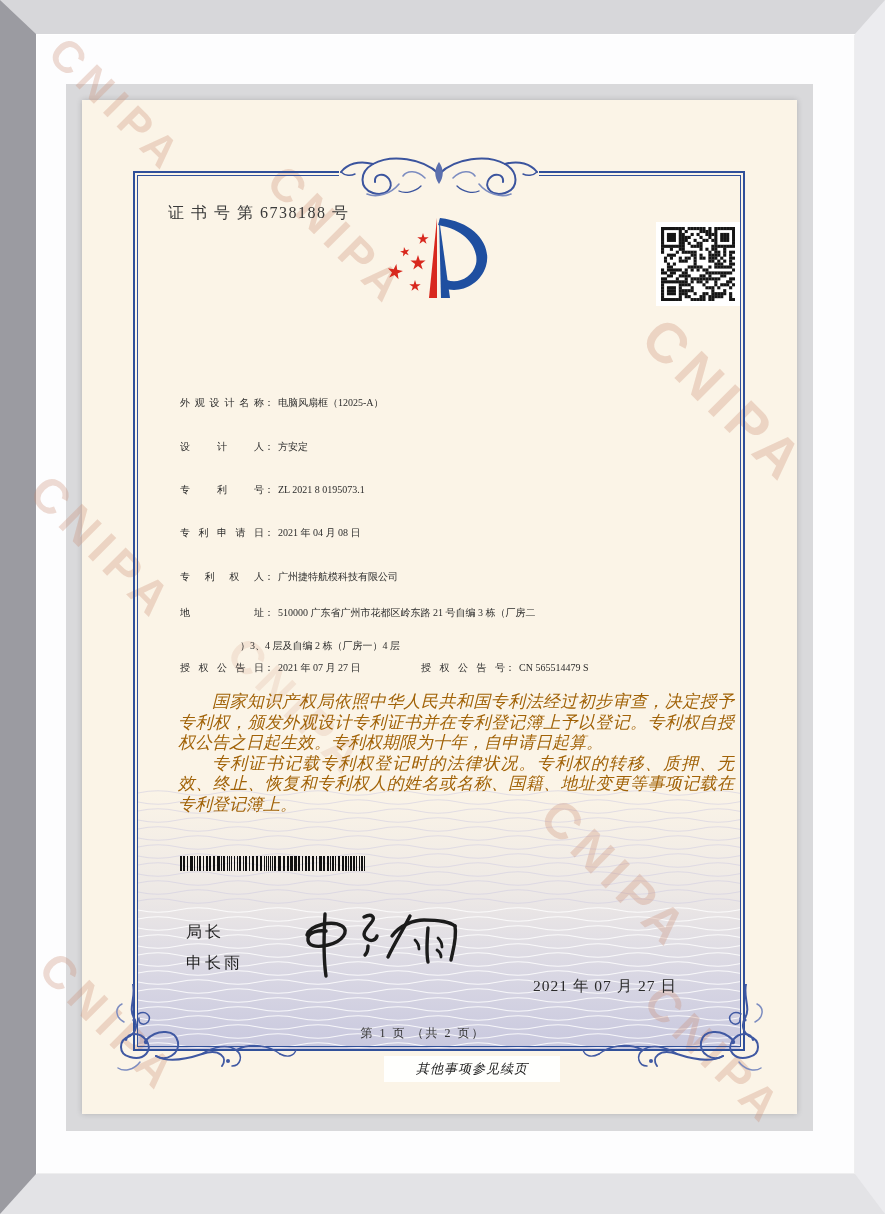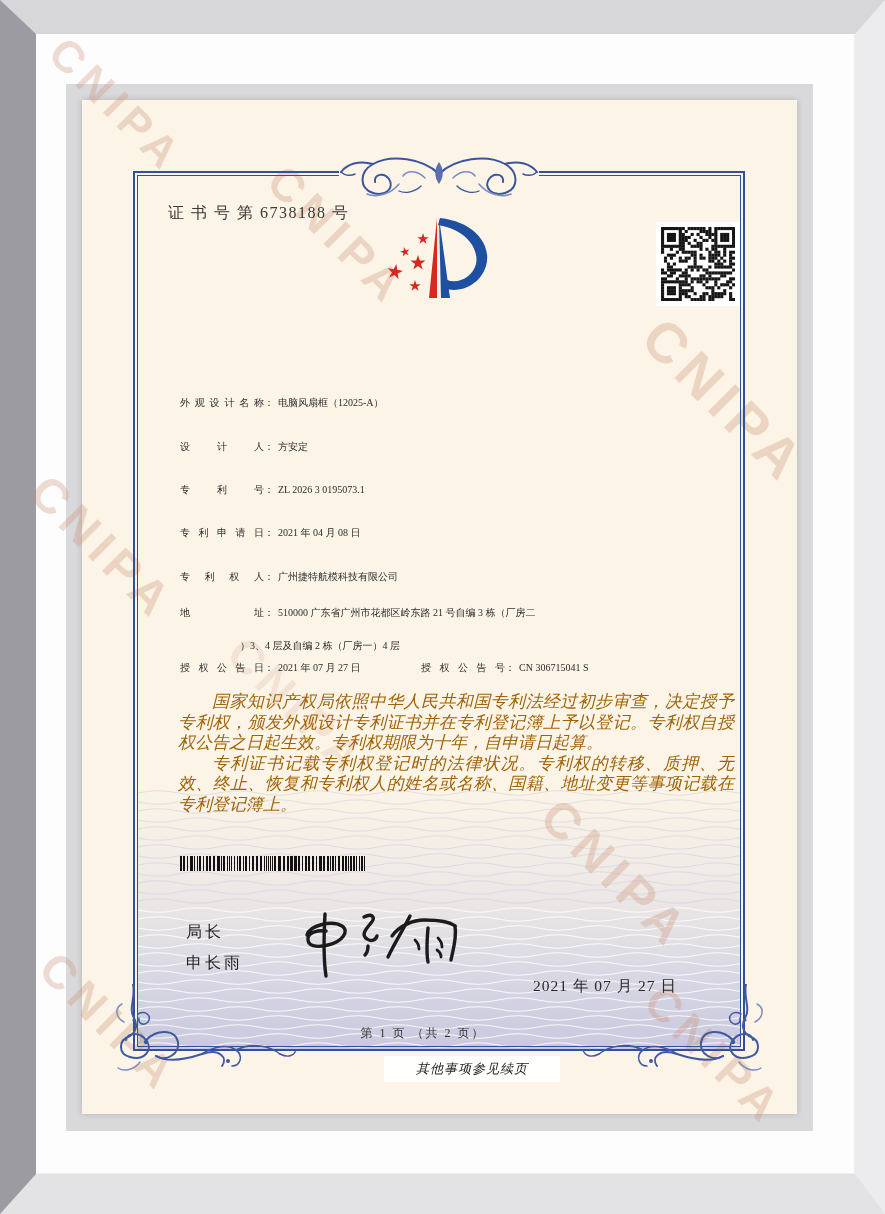--- a/index.html
+++ b/index.html
@@ -519,35 +519,35 @@
           </div>
 
 
           <div class="frow" style="top:296px">
             <span class="flabel">外观设计名称</span><span class="fcolon">：</span><span class="fval">电脑风扇框（12025-A）</span>
           </div>
           <div class="frow" style="top:340px">
             <span class="flabel">设计人</span><span class="fcolon">：</span><span class="fval">方安定</span>
           </div>
           <div class="frow" style="top:383px">
-            <span class="flabel">专利号</span><span class="fcolon">：</span><span class="fval">ZL 2026 3 0195073.1</span>
+            <span class="flabel">专利号</span><span class="fcolon">：</span><span class="fval">ZL 2021 8 0195073.1</span>
           </div>
           <div class="frow" style="top:426px">
             <span class="flabel">专利申请日</span><span class="fcolon">：</span><span class="fval">2021 年 04 月 08 日</span>
           </div>
           <div class="frow" style="top:470px">
             <span class="flabel">专利权人</span><span class="fcolon">：</span><span class="fval">广州捷特航模科技有限公司</span>
           </div>
           <div class="frow" style="top:506px">
             <span class="flabel">地址</span><span class="fcolon">：</span><span class="fval">510000 广东省广州市花都区岭东路 21 号自编 3 栋（厂房二</span>
           </div>
           <div class="frow" style="top:539px;left:158px">）3、4 层及自编 2 栋（厂房一）4 层</div>
           <div class="frow" style="top:561px">
             <span class="flabel">授权公告日</span><span class="fcolon">：</span><span class="fval">2021 年 07 月 27 日</span>
-            <span class="flabel" style="margin-left:58px">授权公告号</span><span class="fcolon">：</span><span class="fval">CN 306715041 S</span>
+            <span class="flabel" style="margin-left:58px">授权公告号</span><span class="fcolon">：</span><span class="fval">CN 565514479 S</span>
           </div>
 
           <div class="legal">
             <p>国家知识产权局依照中华人民共和国专利法经过初步审查，决定授予专利权，颁发外观设计专利证书并在专利登记簿上予以登记。专利权自授权公告之日起生效。专利权期限为十年，自申请日起算。</p>
             <p>专利证书记载专利权登记时的法律状况。专利权的转移、质押、无效、终止、恢复和专利权人的姓名或名称、国籍、地址变更等事项记载在专利登记簿上。</p>
           </div>
 
           <svg class="barcode" id="barcode" width="190" height="15" xmlns="http://www.w3.org/2000/svg">
               <rect x="0" y="0" width="2" height="15" fill="#111"></rect>
               <rect x="3" y="0" width="2" height="15" fill="#111"></rect>

